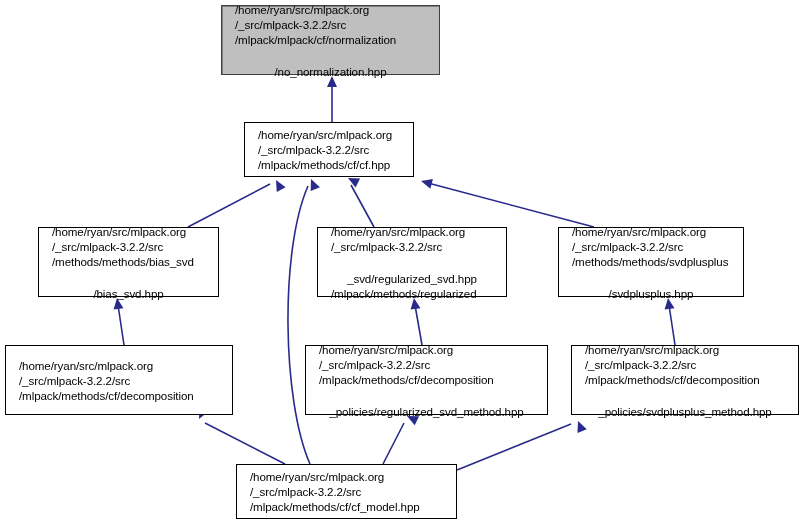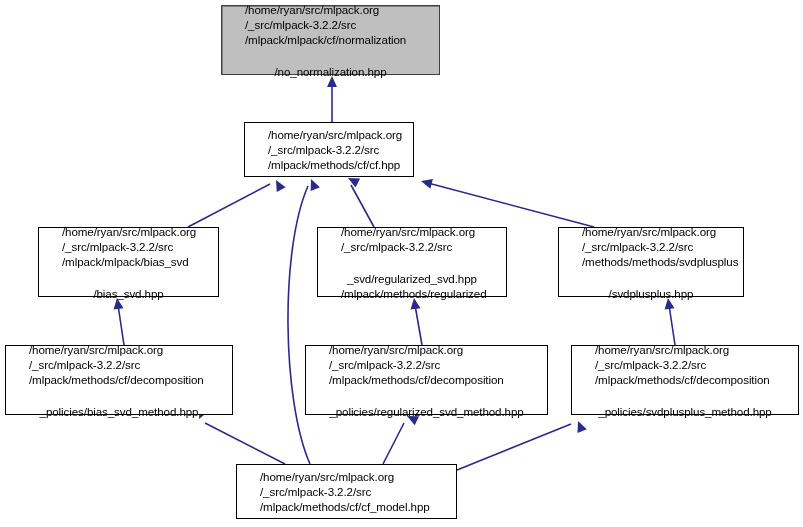--- a/index.html
+++ b/index.html
@@ -40,21 +40,21 @@
   }
   .node-line {
     font-size: 11.6px;
     line-height: 15px;
     color: #000000;
     white-space: pre;
     letter-spacing: -0.1px;
   }
   .line-left {
     align-self: flex-start;
-    padding-left: 23px;
+    padding-left: 13px;
   }
   .line-center {
     align-self: center;
     margin-top: 17px;
   }
 </style>
 </head>
 <body>
 
 <div id="graph-root">
@@ -90,40 +90,39 @@
         <div class="node-line line-center">/no_normalization.hpp</div>
       </div>
       <div class="node" style="left: 244px; top: 122px; width: 170px; height: 55px;">
         <div class="node-line line-left">/home/ryan/src/mlpack.org</div>
         <div class="node-line line-left">/_src/mlpack-3.2.2/src</div>
         <div class="node-line line-left">/mlpack/methods/cf/cf.hpp</div>
       </div>
       <div class="node" style="left: 38px; top: 227px; width: 181px; height: 70px;">
         <div class="node-line line-left">/home/ryan/src/mlpack.org</div>
         <div class="node-line line-left">/_src/mlpack-3.2.2/src</div>
-        <div class="node-line line-left">/mlpack/mlpack/bias_svd</div>
+        <div class="node-line line-left">/methods/methods/bias_svd</div>
         <div class="node-line line-center">/bias_svd.hpp</div>
       </div>
       <div class="node" style="left: 317px; top: 227px; width: 190px; height: 70px;">
         <div class="node-line line-left">/home/ryan/src/mlpack.org</div>
         <div class="node-line line-left">/_src/mlpack-3.2.2/src</div>
         <div class="node-line line-center">_svd/regularized_svd.hpp</div>
         <div class="node-line line-left">/mlpack/methods/regularized</div>
       </div>
       <div class="node" style="left: 558px; top: 227px; width: 186px; height: 70px;">
         <div class="node-line line-left">/home/ryan/src/mlpack.org</div>
         <div class="node-line line-left">/_src/mlpack-3.2.2/src</div>
         <div class="node-line line-left">/methods/methods/svdplusplus</div>
         <div class="node-line line-center">/svdplusplus.hpp</div>
       </div>
       <div class="node" style="left: 5px; top: 345px; width: 228px; height: 70px;">
         <div class="node-line line-left">/home/ryan/src/mlpack.org</div>
         <div class="node-line line-left">/_src/mlpack-3.2.2/src</div>
         <div class="node-line line-left">/mlpack/methods/cf/decomposition</div>
-        <div class="node-line line-center">_policies/bias_svd_method.hpp</div>
       </div>
       <div class="node" style="left: 305px; top: 345px; width: 243px; height: 70px;">
         <div class="node-line line-left">/home/ryan/src/mlpack.org</div>
         <div class="node-line line-left">/_src/mlpack-3.2.2/src</div>
         <div class="node-line line-left">/mlpack/methods/cf/decomposition</div>
         <div class="node-line line-center">_policies/regularized_svd_method.hpp</div>
       </div>
       <div class="node" style="left: 571px; top: 345px; width: 228px; height: 70px;">
         <div class="node-line line-left">/home/ryan/src/mlpack.org</div>
         <div class="node-line line-left">/_src/mlpack-3.2.2/src</div>

